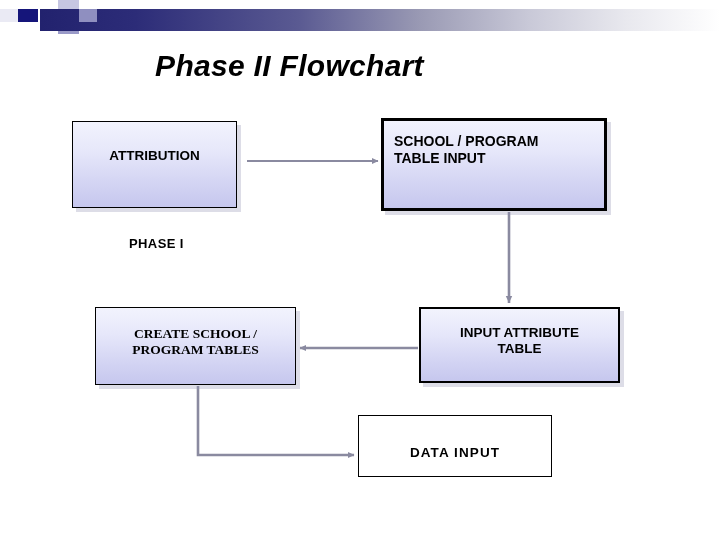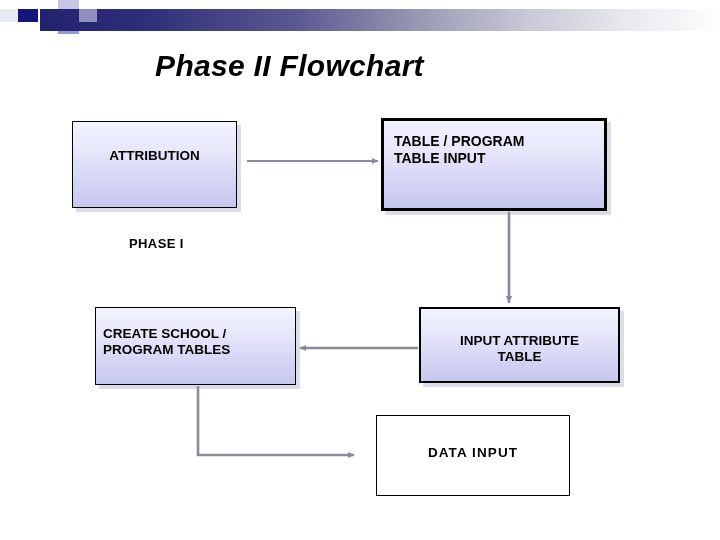--- a/index.html
+++ b/index.html
@@ -89,34 +89,34 @@
   #node-school-program-table-input .txt {
     top: 12px; left: 10px; text-align: left;
   }
 
   #node-create-school-program-tables {
     left: 95px; top: 307px; width: 201px; height: 78px;
     border: 1px solid #000000;
     font-size: 13.5px;
   }
   #node-create-school-program-tables .txt {
-    top: 18px; text-align: left;
+    top: 18px; text-align: center; font-family: Liberation Serif, serif;
   }
 
   #node-input-attribute-table {
     left: 419px; top: 307px; width: 201px; height: 76px;
     border: 2px solid #000000;
     font-size: 13.5px;
   }
   #node-input-attribute-table .txt {
-    top: 16px; text-align: center; margin-top: 8px;
+    top: 16px; text-align: center;
   }
 
   #node-data-input {
-    left: 376px; top: 415px; width: 194px; height: 81px;
+    left: 358px; top: 415px; width: 194px; height: 62px;
     border: 1.5px solid #000000;
     background: #ffffff;
     font-size: 13.5px;
   }
   #node-data-input .txt {
     top: 29px; text-align: center; letter-spacing: 1.1px;
   }
 
   
   #label-phase-i {
@@ -175,21 +175,21 @@
 </svg>
 
 <div class="node grad" id="node-attribution-base-edit">
   <div class="txt">
     <div>ATTRIBUTION</div>
   </div>
 </div>
 
 <div class="node grad" id="node-school-program-table-input">
   <div class="txt">
-    <div>TABLE / PROGRAM</div>
+    <div>SCHOOL / PROGRAM</div>
     <div>TABLE INPUT</div>
   </div>
 </div>
 
 <div class="node grad" id="node-create-school-program-tables">
   <div class="txt">
     <div>CREATE SCHOOL /</div>
     <div>PROGRAM TABLES</div>
   </div>
 </div>

